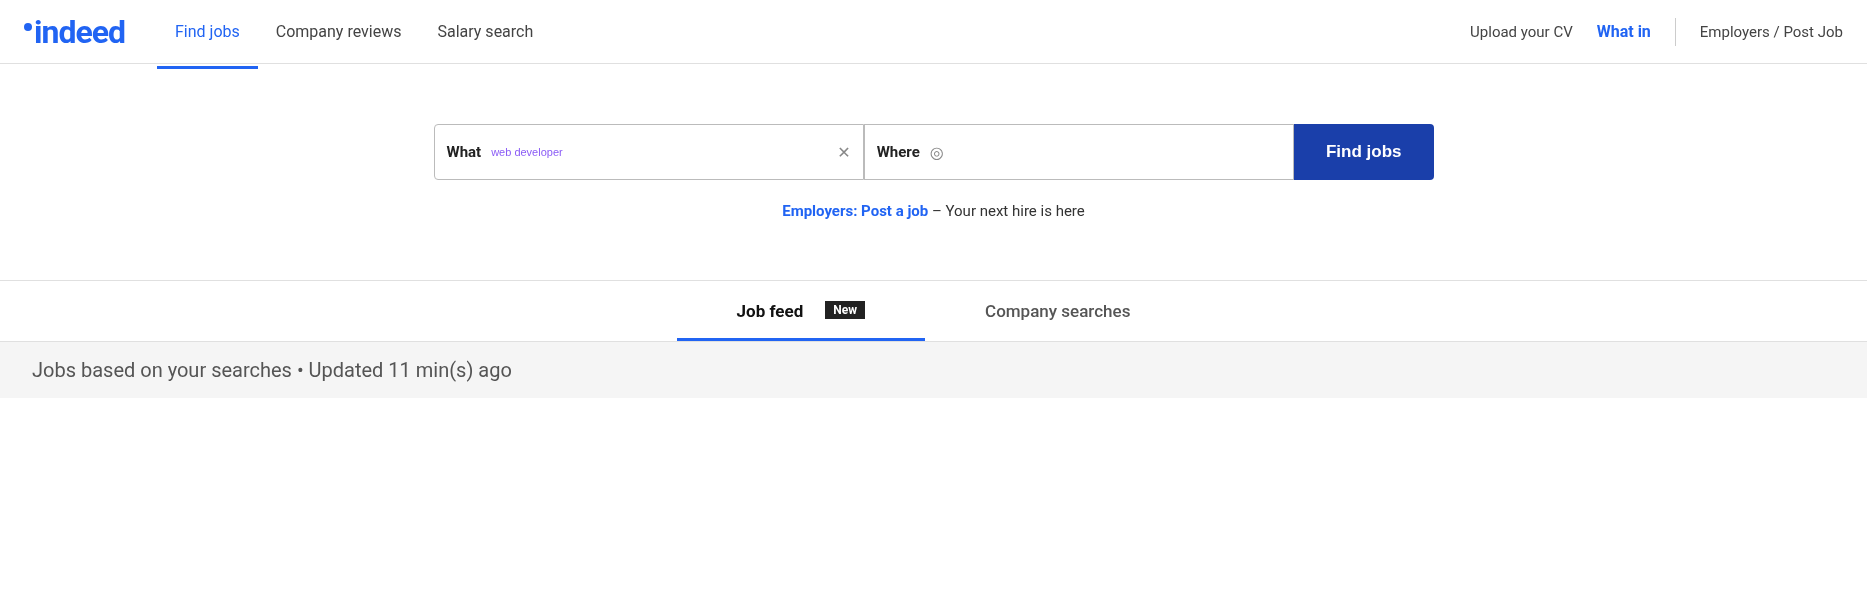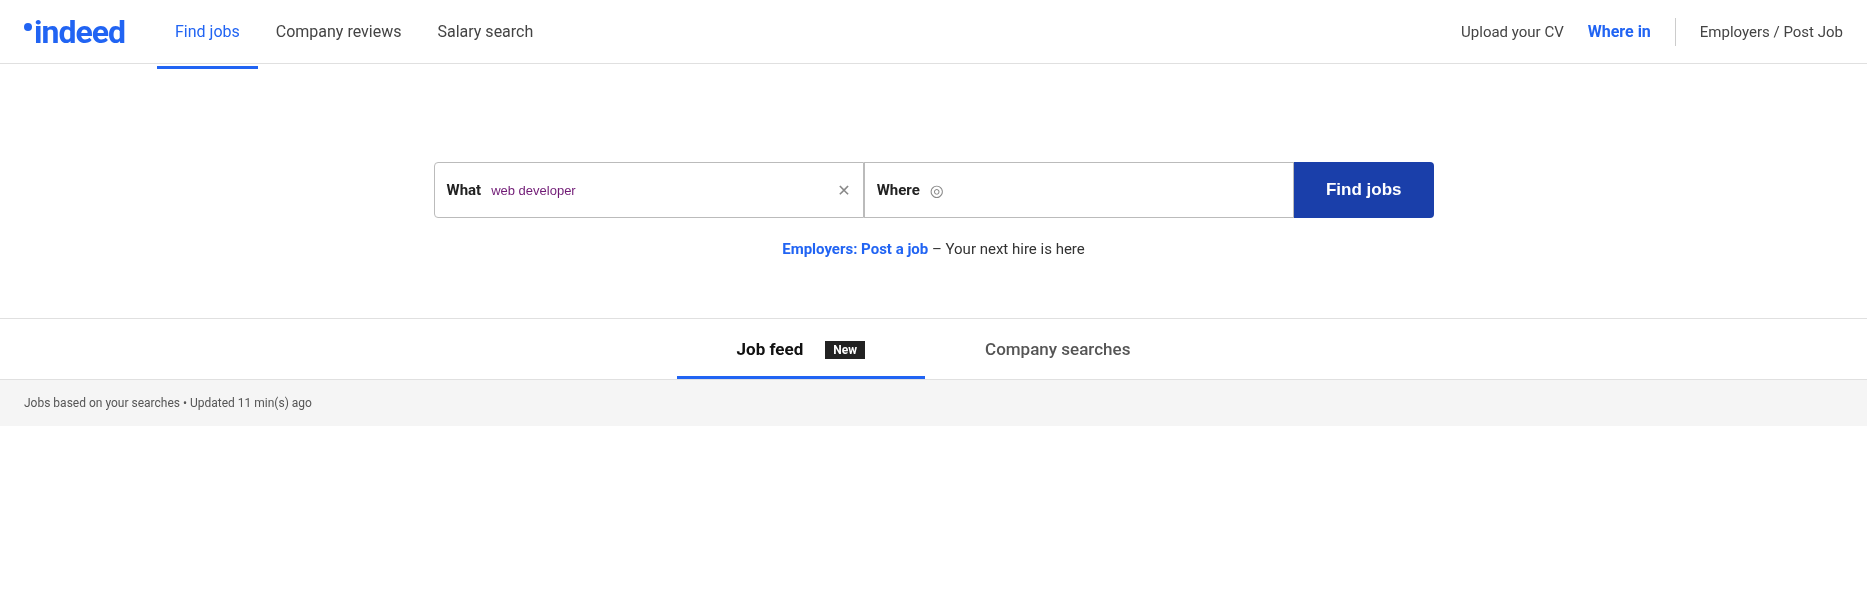--- a/index.html
+++ b/index.html
@@ -96,21 +96,20 @@
       padding: 60px 24px 40px;
       background: #fff;
     }
     .search-bar {
       display: flex;
       align-items: stretch;
       width: 1000px;
       max-width: 100%;
       height: 56px;
       gap: 0;
-      margin-top: 38px;
     }
     .search-field {
       display: flex;
       align-items: center;
       border: 1.5px solid #bbb;
       border-radius: 4px 0 0 4px;
       flex: 1;
       padding: 0 12px;
       gap: 10px;
       background: #fff;
@@ -121,22 +120,22 @@
     }
     .field-label {
       font-weight: 700;
       font-size: 15px;
       color: #222;
       white-space: nowrap;
     }
     .field-input {
       border: none;
       outline: none;
-      font-size: 13px;
-      color: #701a75;
+      font-size: 11px;
+      color: #8b5cf6;
       flex: 1;
       background: transparent;
     }
     .field-icon {
       color: #888;
       font-size: 16px;
       cursor: pointer;
     }
     .search-btn {
       background: #1a3faa;
@@ -180,21 +179,21 @@
       gap: 0;
     }
     .tab-item {
       padding: 20px 60px;
       font-size: 17px;
       font-weight: 500;
       color: #555;
       cursor: pointer;
       position: relative;
       display: flex;
-      align-items: flex-end;
+      align-items: flex-start;
       gap: 22px;
     }
     .tab-item.active {
       font-weight: 700;
       color: #111;
     }
     .tab-item.active::after {
       content: '';
       position: absolute;
       bottom: 0;
@@ -208,40 +207,40 @@
       color: #fff;
       font-size: 12px;
       font-weight: 700;
       padding: 2px 8px;
       border-radius: 0;
     }
 
     
     .feed-info {
       background: #f5f5f5;
-      padding: 16px 24px;
-      font-size: 12px;
+      padding: 16px 32px;
+      font-size: 20px;
       color: #555;
     }
   </style>
 </head>
 <body>
 
 <nav>
   <div class="nav-logo">
     <span class="logo-text"><span class="logo-dot"></span><span>indeed</span></span>
   </div>
   <div class="nav-links">
     <a class="nav-link active">Find jobs</a>
     <a class="nav-link">Company reviews</a>
     <a class="nav-link">Salary search</a>
   </div>
   <div class="nav-right">
     <a class="upload-cv-link">Upload your CV</a>
-    <a class="sign-in-link">Where in</a>
+    <a class="sign-in-link">What in</a>
     <div class="nav-divider"></div>
     <a class="employers-btn">Employers / Post Job</a>
   </div>
 </nav>
 
 <div class="hero">
   <div class="search-bar">
 
     <div class="search-field">
       <span class="field-label">What</span>

